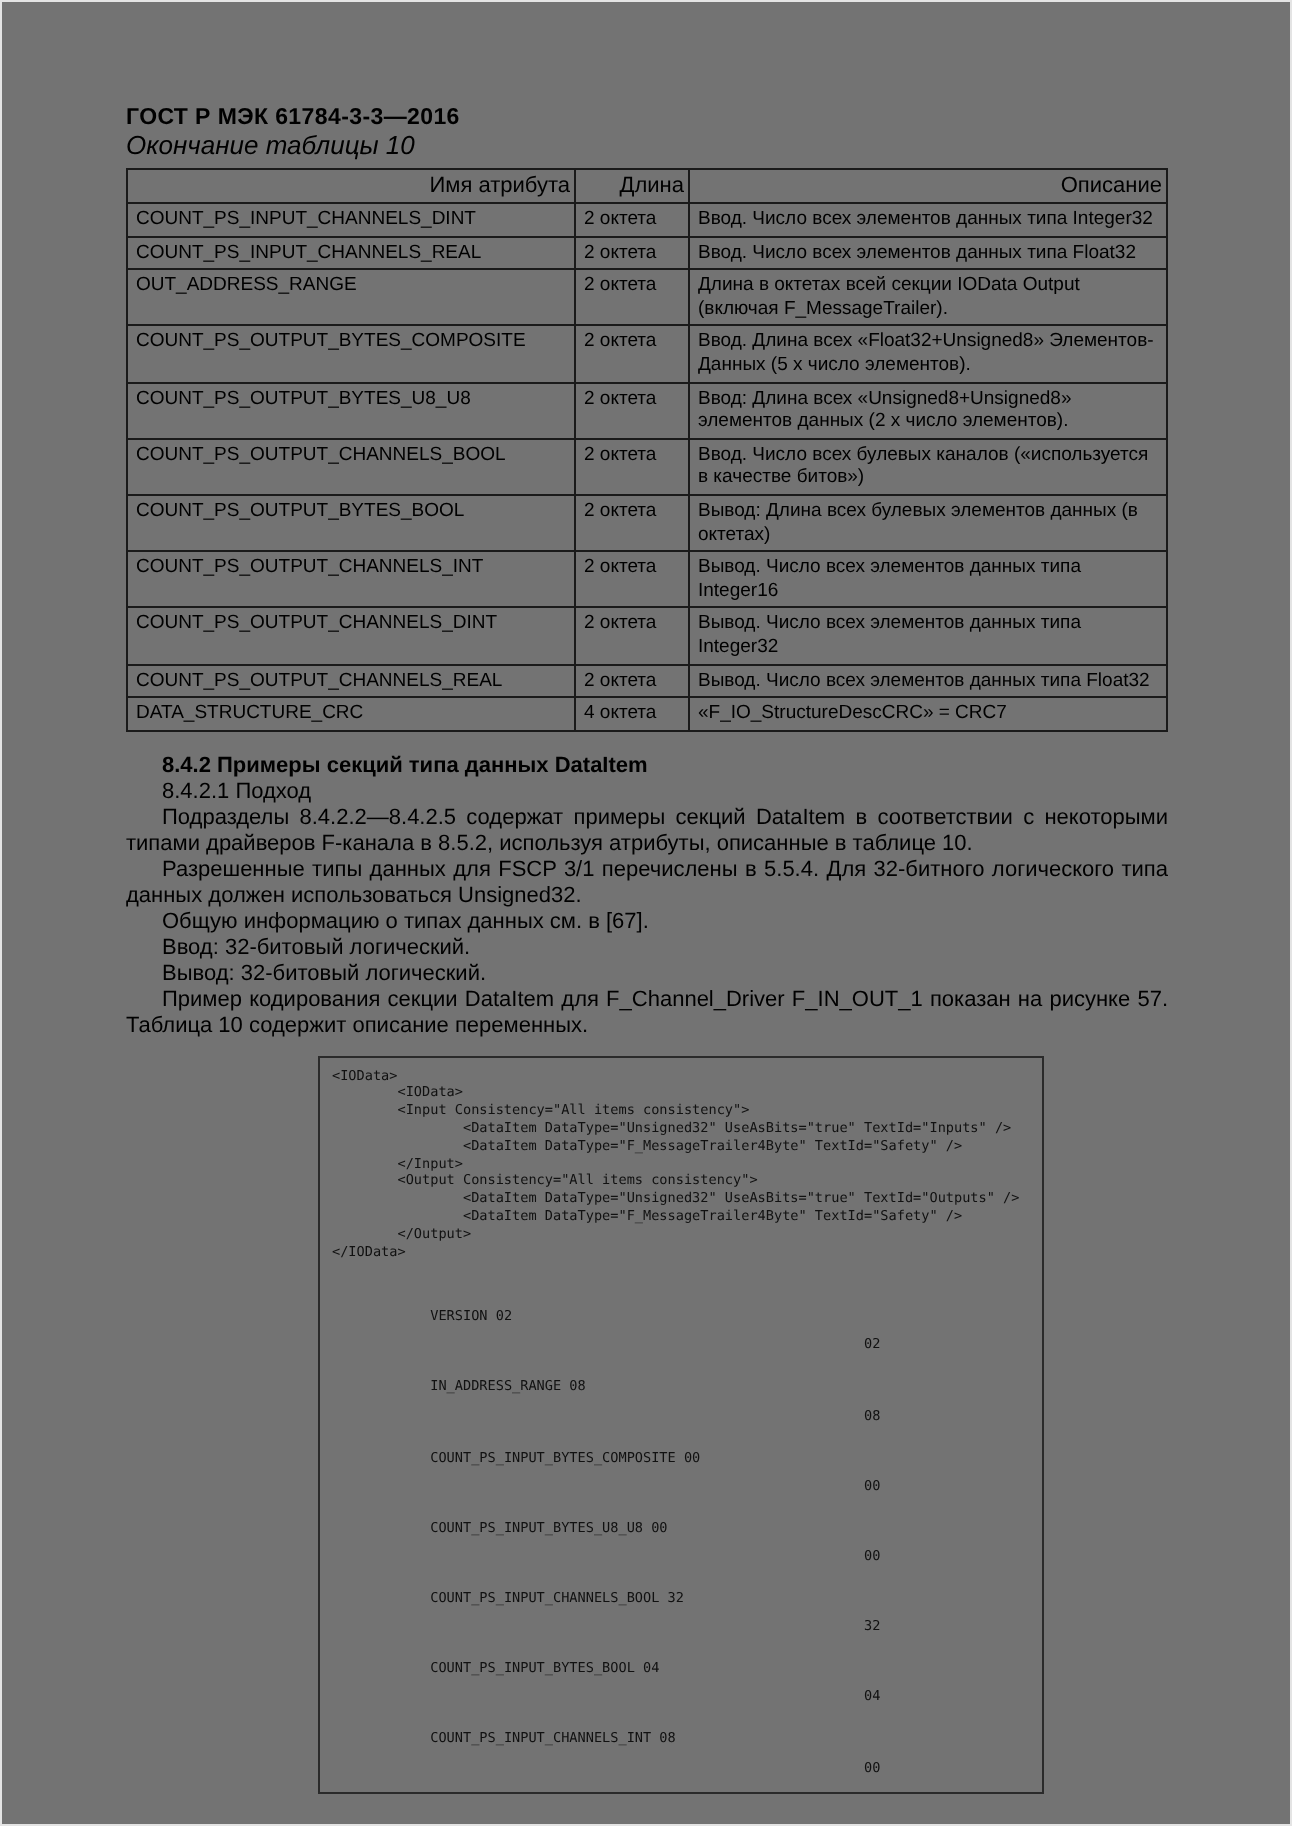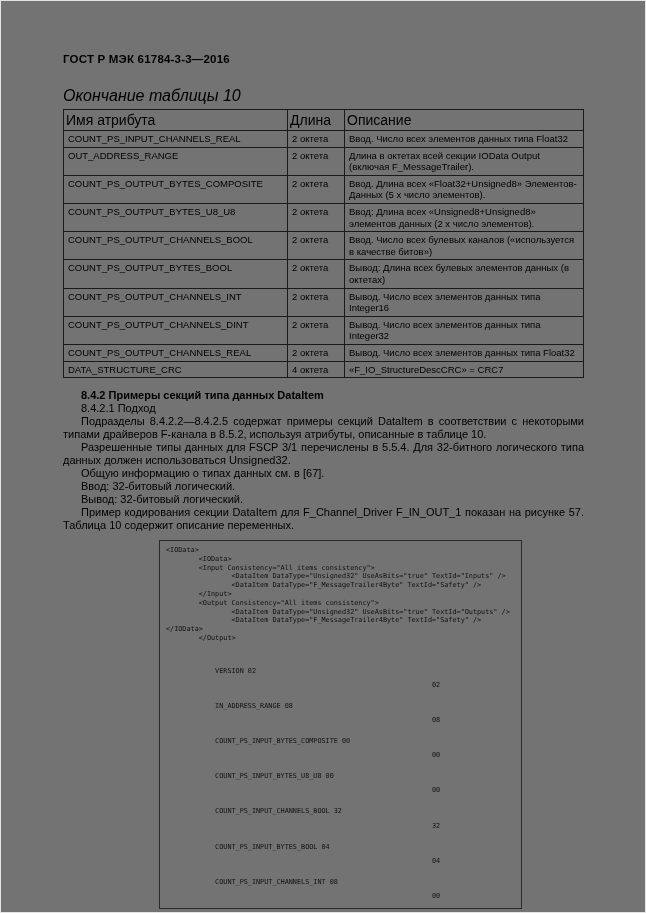--- a/index.html
+++ b/index.html
@@ -16,41 +16,40 @@
     background: #737373;
     border: 1px solid #e4e4e4;
     overflow: hidden;
   }
   .doc-header {
     font-size: 11.5px;
     font-weight: bold;
     letter-spacing: 0.2px;
   }
   .table-caption {
-    margin-top: 22px;
     margin-bottom: 4px;
-    font-size: 16px;
+    font-size: 13px;
     font-style: italic;
   }
   table.attr-table {
     border-collapse: collapse;
     width: 100%;
     table-layout: fixed;
   }
   .attr-table th, .attr-table td {
     border: 1px solid #1a1a1a;
     font-size: 9.5px;
     padding: 2px 4px;
     vertical-align: top;
     text-align: left;
   }
   .attr-table th {
     font-weight: normal;
-    text-align: left;
-    font-size: 14px;
+    text-align: right;
+    font-size: 11px;
     padding: 2px 2px;
   }
   .attr-table td.cell-desc { line-height: 11.6px; }
   .attr-table td.cell-name { line-height: 11.6px; }
   .section-heading {
     margin-top: 11px;
     padding-left: 18px;
     font-size: 11px;
     font-weight: bold;
   }
@@ -95,20 +94,25 @@
     </colgroup>
     <thead>
       <tr>
         <th>Имя атрибута</th>
         <th>Длина</th>
         <th>Описание</th>
       </tr>
     </thead>
     <tbody>
 
+        <tr>
+          <td class="cell-name">COUNT_PS_INPUT_CHANNELS_DINT</td>
+          <td class="cell-length">2 октета</td>
+          <td class="cell-desc">Ввод. Число всех элементов данных типа Integer32</td>
+        </tr>
 
         <tr>
           <td class="cell-name">COUNT_PS_INPUT_CHANNELS_REAL</td>
           <td class="cell-length">2 октета</td>
           <td class="cell-desc">Ввод. Число всех элементов данных типа Float32</td>
         </tr>
 
         <tr>
           <td class="cell-name">OUT_ADDRESS_RANGE</td>
           <td class="cell-length">2 октета</td>
@@ -200,23 +204,23 @@
           <div class="xml-line">                &lt;DataItem DataType="F_MessageTrailer4Byte" TextId="Safety" /&gt;</div>
 
           <div class="xml-line">        &lt;/Input&gt;</div>
 
           <div class="xml-line">        &lt;Output Consistency="All items consistency"&gt;</div>
 
           <div class="xml-line">                &lt;DataItem DataType="Unsigned32" UseAsBits="true" TextId="Outputs" /&gt;</div>
 
           <div class="xml-line">                &lt;DataItem DataType="F_MessageTrailer4Byte" TextId="Safety" /&gt;</div>
 
+          <div class="xml-line">        &lt;/Output&gt;</div>
+
           <div class="xml-line">&lt;/IOData&gt;</div>
-
-          <div class="xml-line">        &lt;/Output&gt;</div>
         </div>
       <div class="xml-gap"></div>
       <div class="dump">
 
           <div class="dump-row">
             <span class="dump-label">VERSION 02</span>
             <span class="dump-value">02</span>
           </div>
 
           <div class="dump-row">

